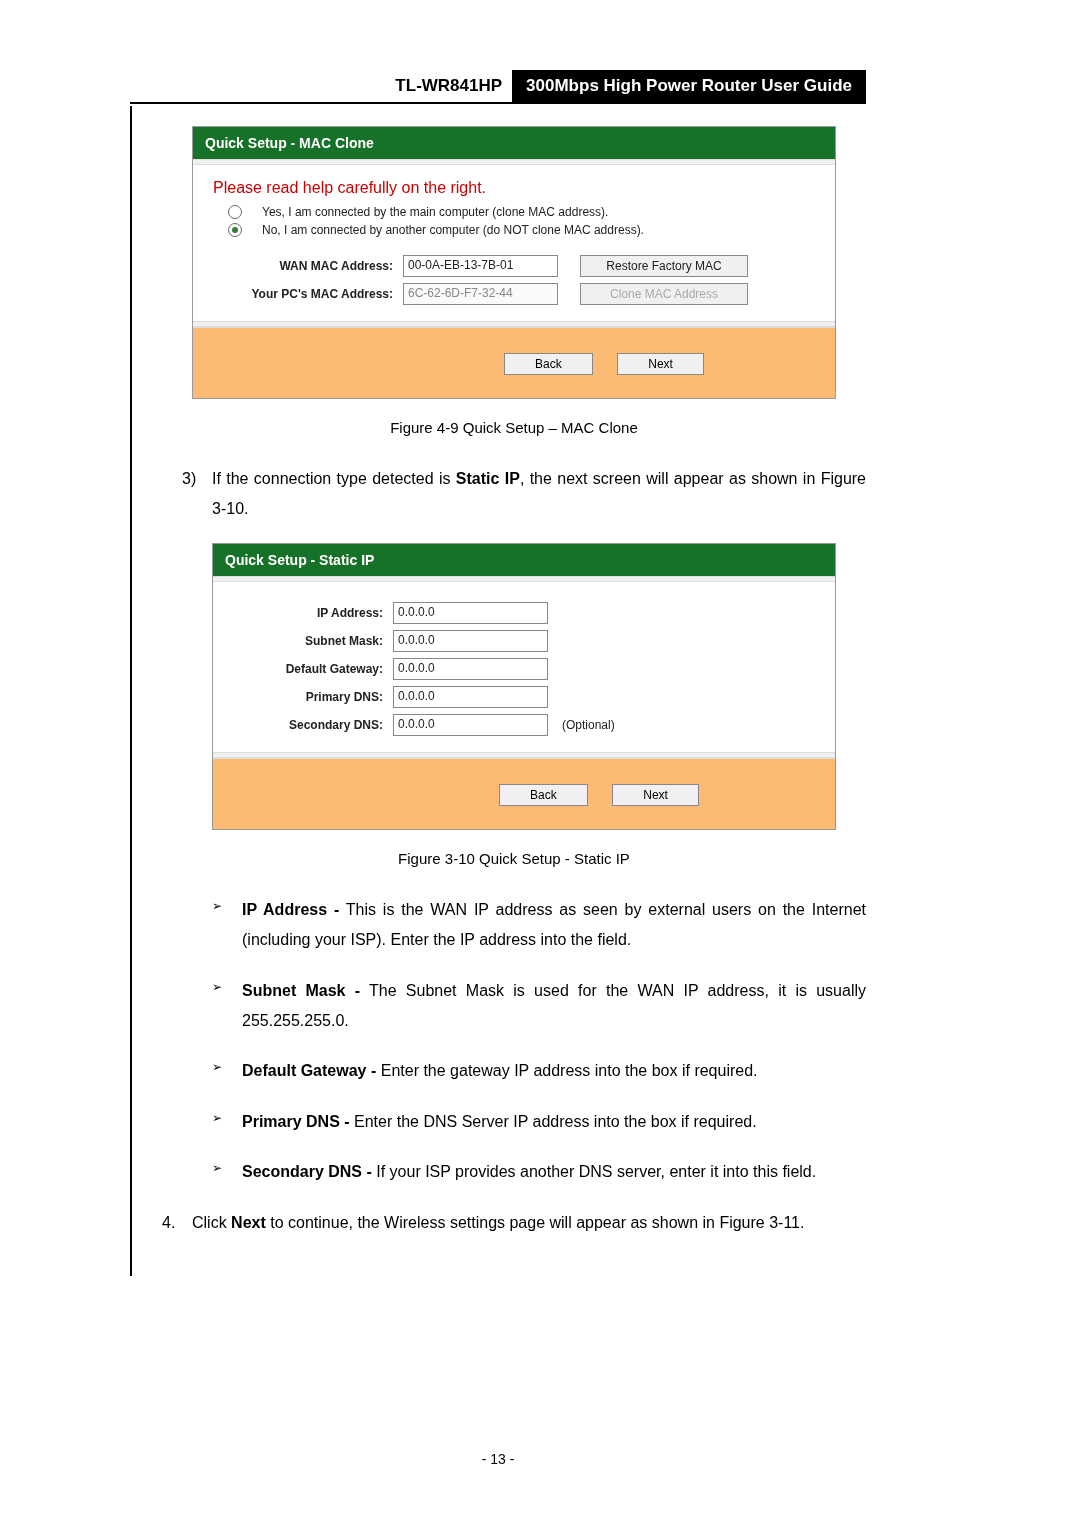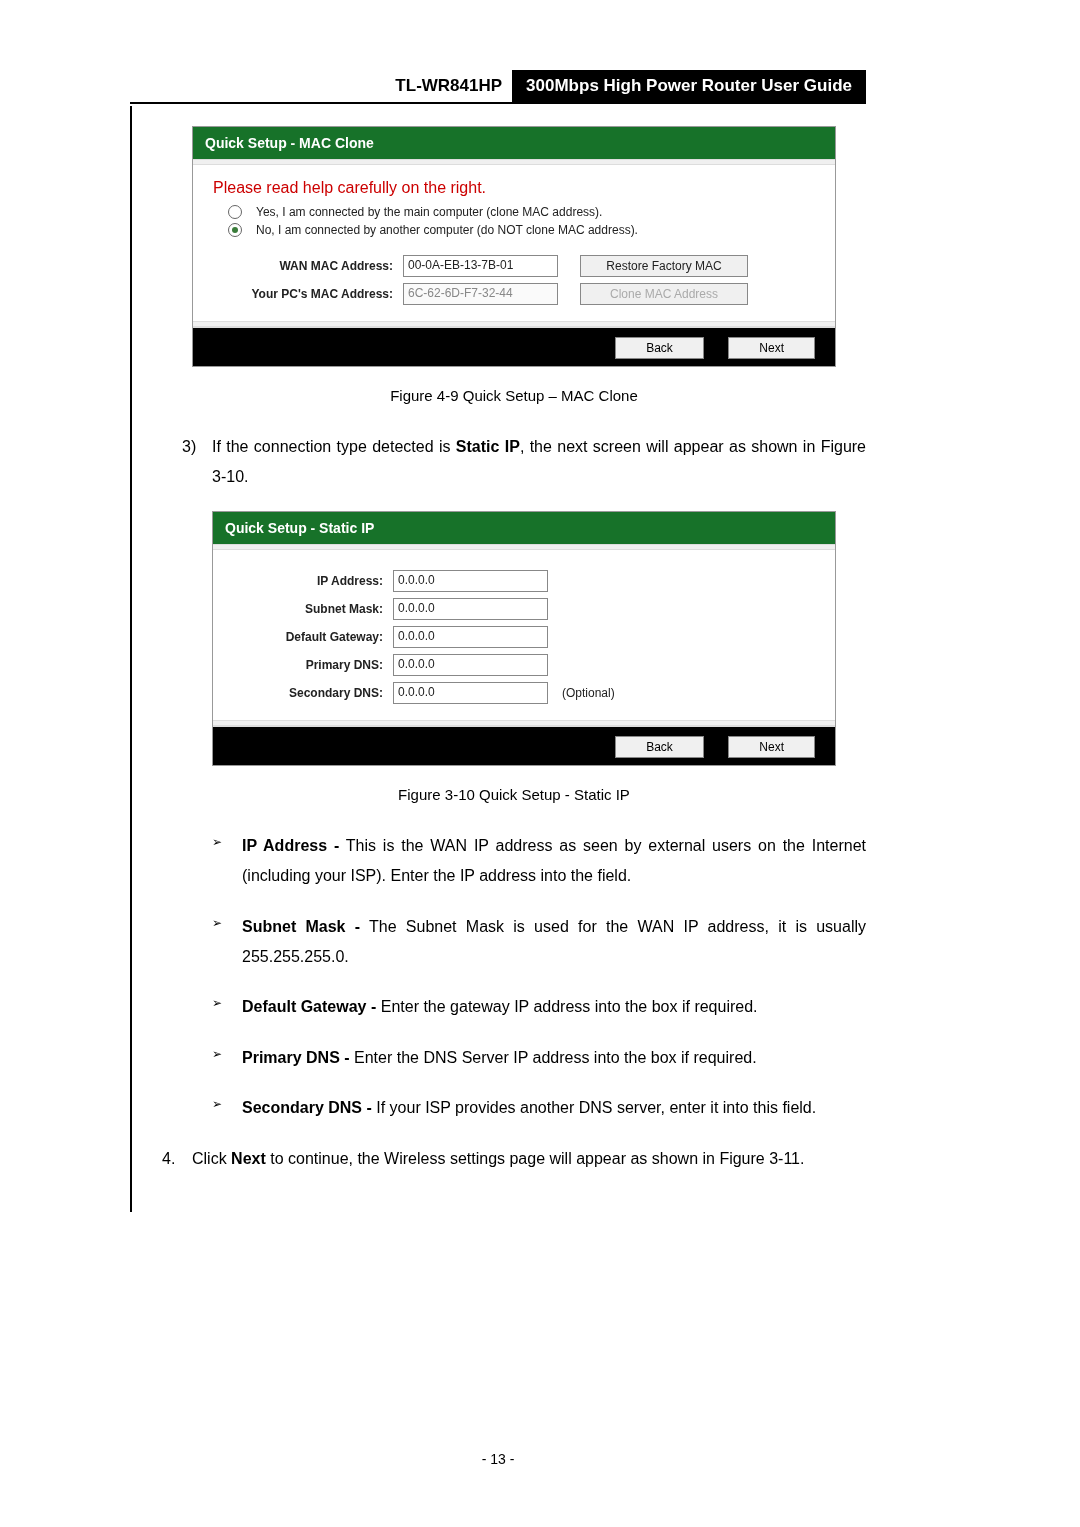--- a/index.html
+++ b/index.html
@@ -62,21 +62,21 @@
     color: #222;
   }
   .help-text {
     color: #cc0000;
     font-size: 16px;
     margin-bottom: 8px;
   }
   .radio-row {
     display: flex;
     align-items: center;
-    gap: 14px;
+    gap: 20px;
     margin: 4px 0 4px 15px;
   }
   .radio {
     width: 12px;
     height: 12px;
     border: 1px solid #666;
     border-radius: 50%;
     display: inline-flex;
     align-items: center;
     justify-content: center;
@@ -134,23 +134,23 @@
   .action-btn.disabled {
     color: #aaa;
   }
   .optional-text {
     margin-left: 14px;
     font-size: 12px;
     color: #222;
   }
   .router-footer {
     border-top: 1px solid #ddd;
-    background: #000000;
-    padding: 10px 0;
-    text-align: right;
+    background: #fdba74;
+    padding: 26px 0;
+    text-align: center;
     padding-left: 200px;
   }
   .nav-btn {
     font-size: 12px;
     border: 1px solid #888;
     background: #f0f0f0;
     padding: 3px 30px;
     margin-right: 20px;
   }
   .fig-caption {

